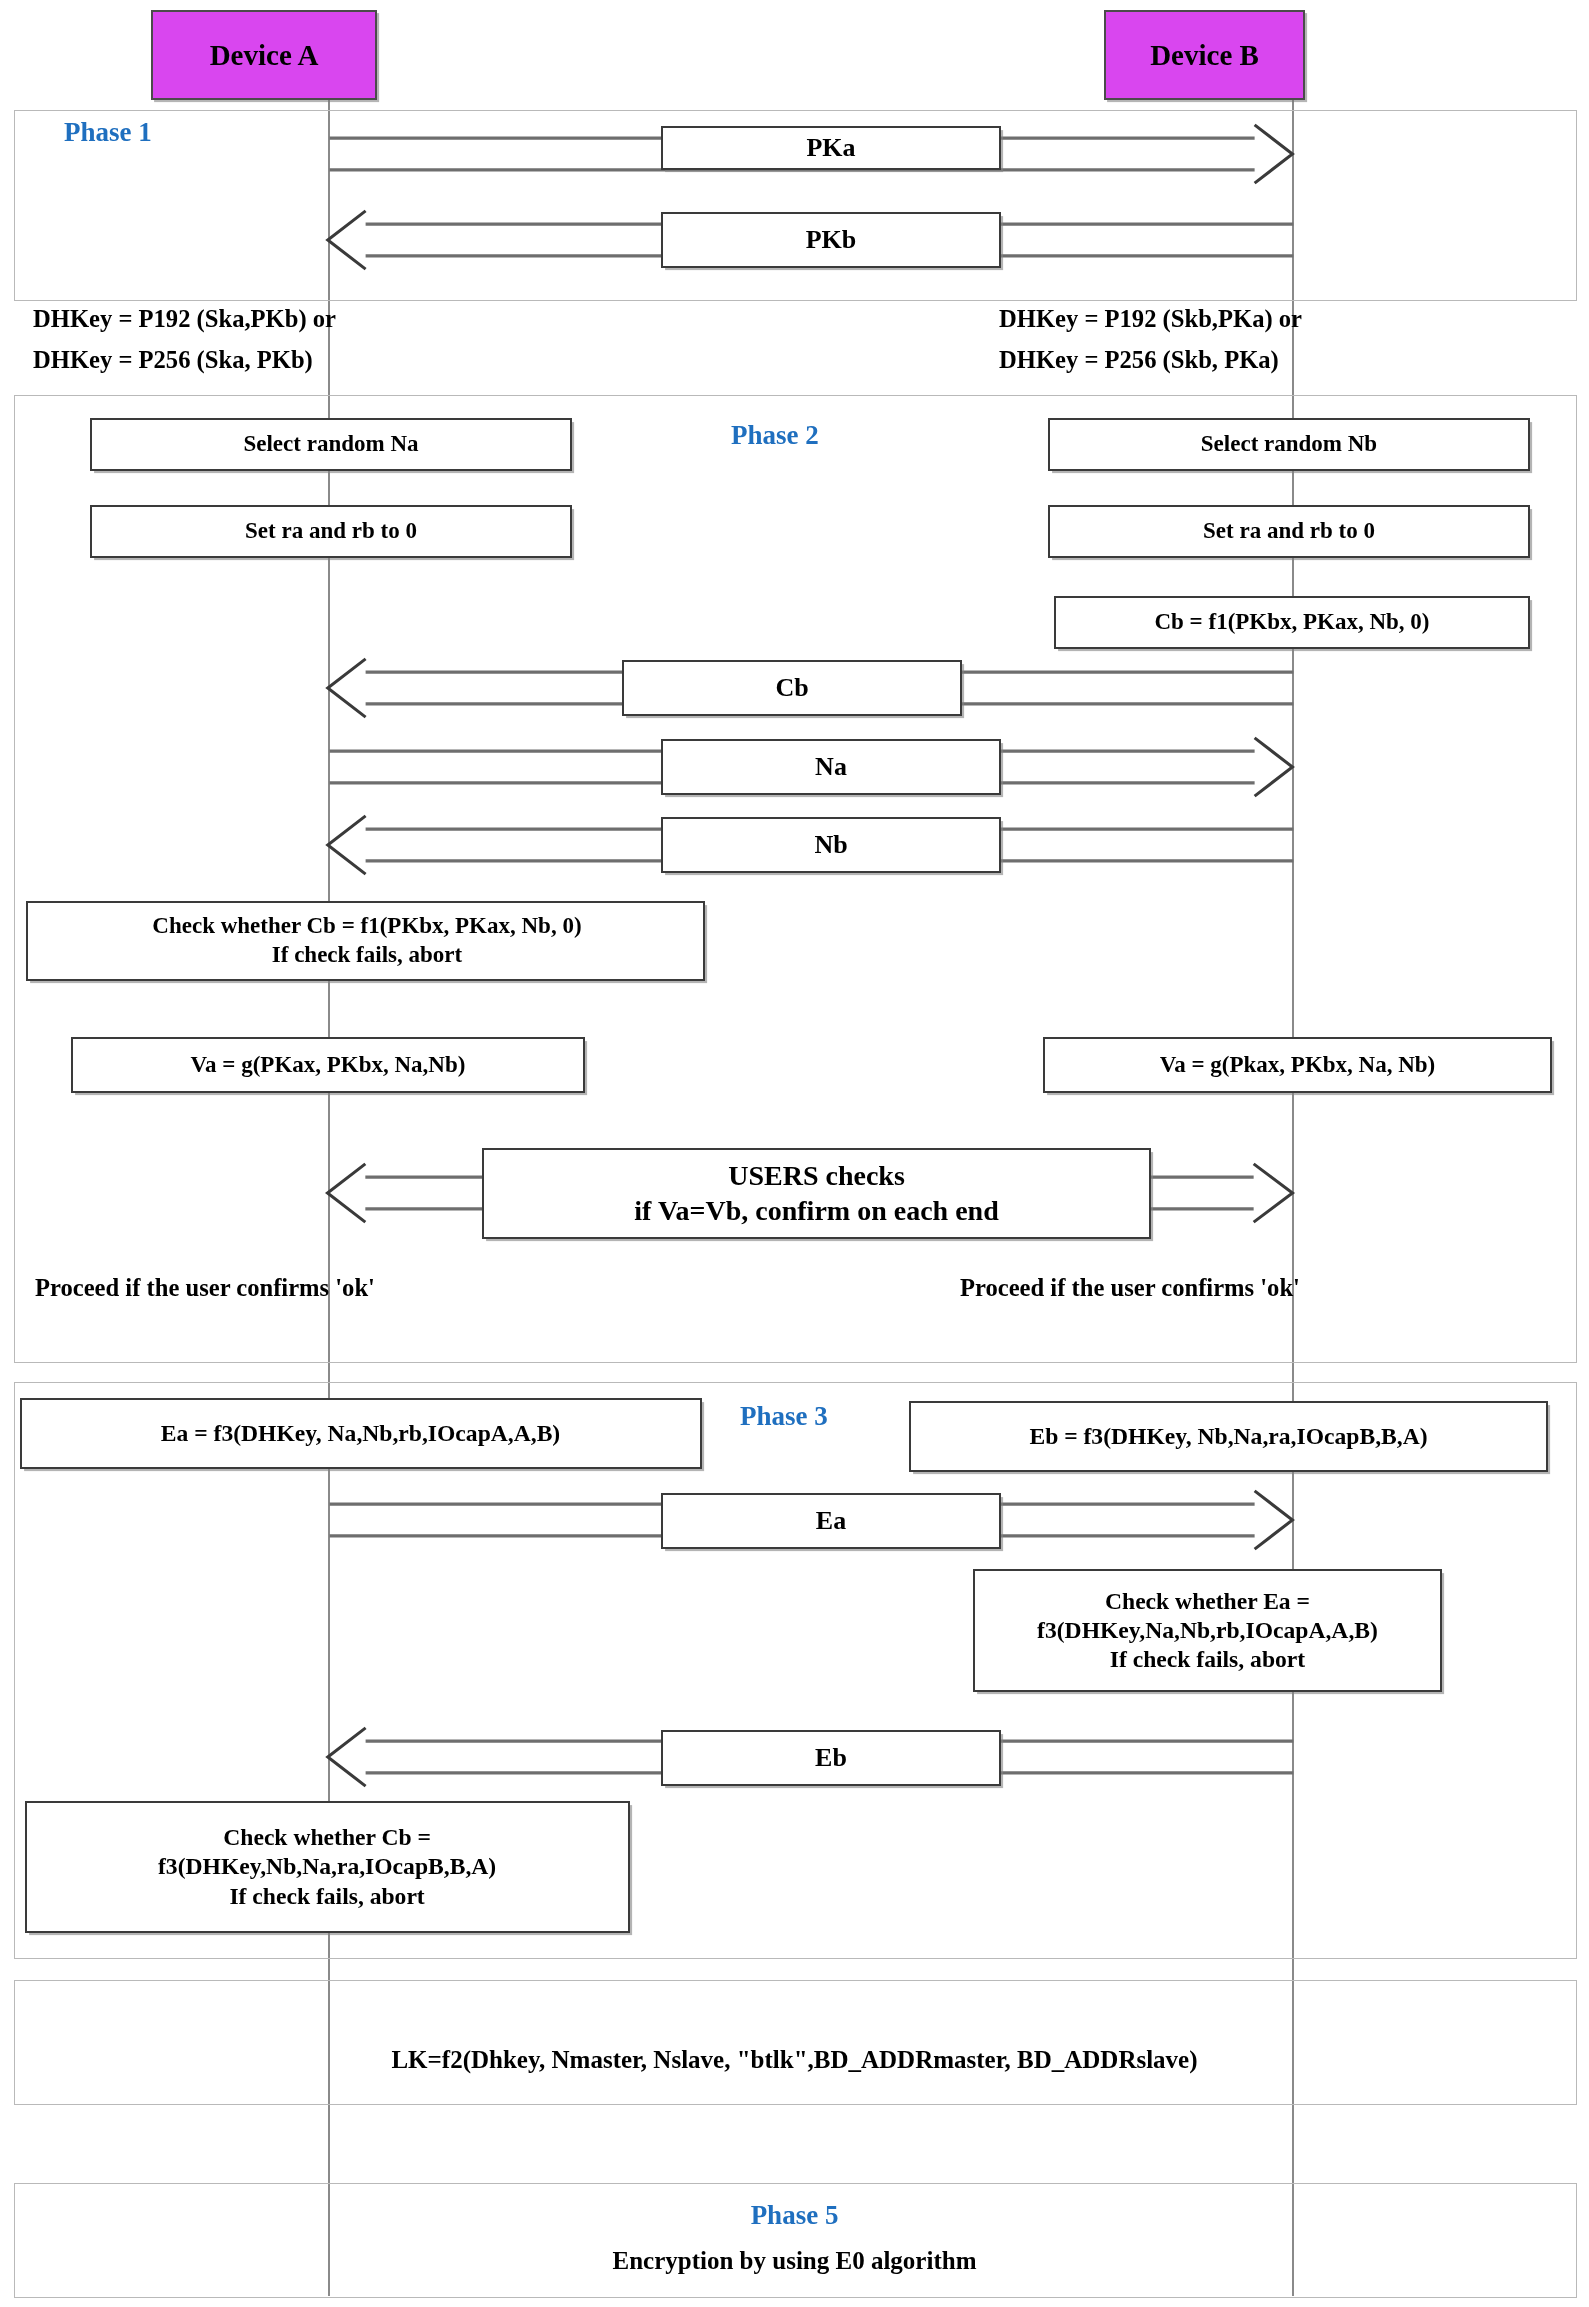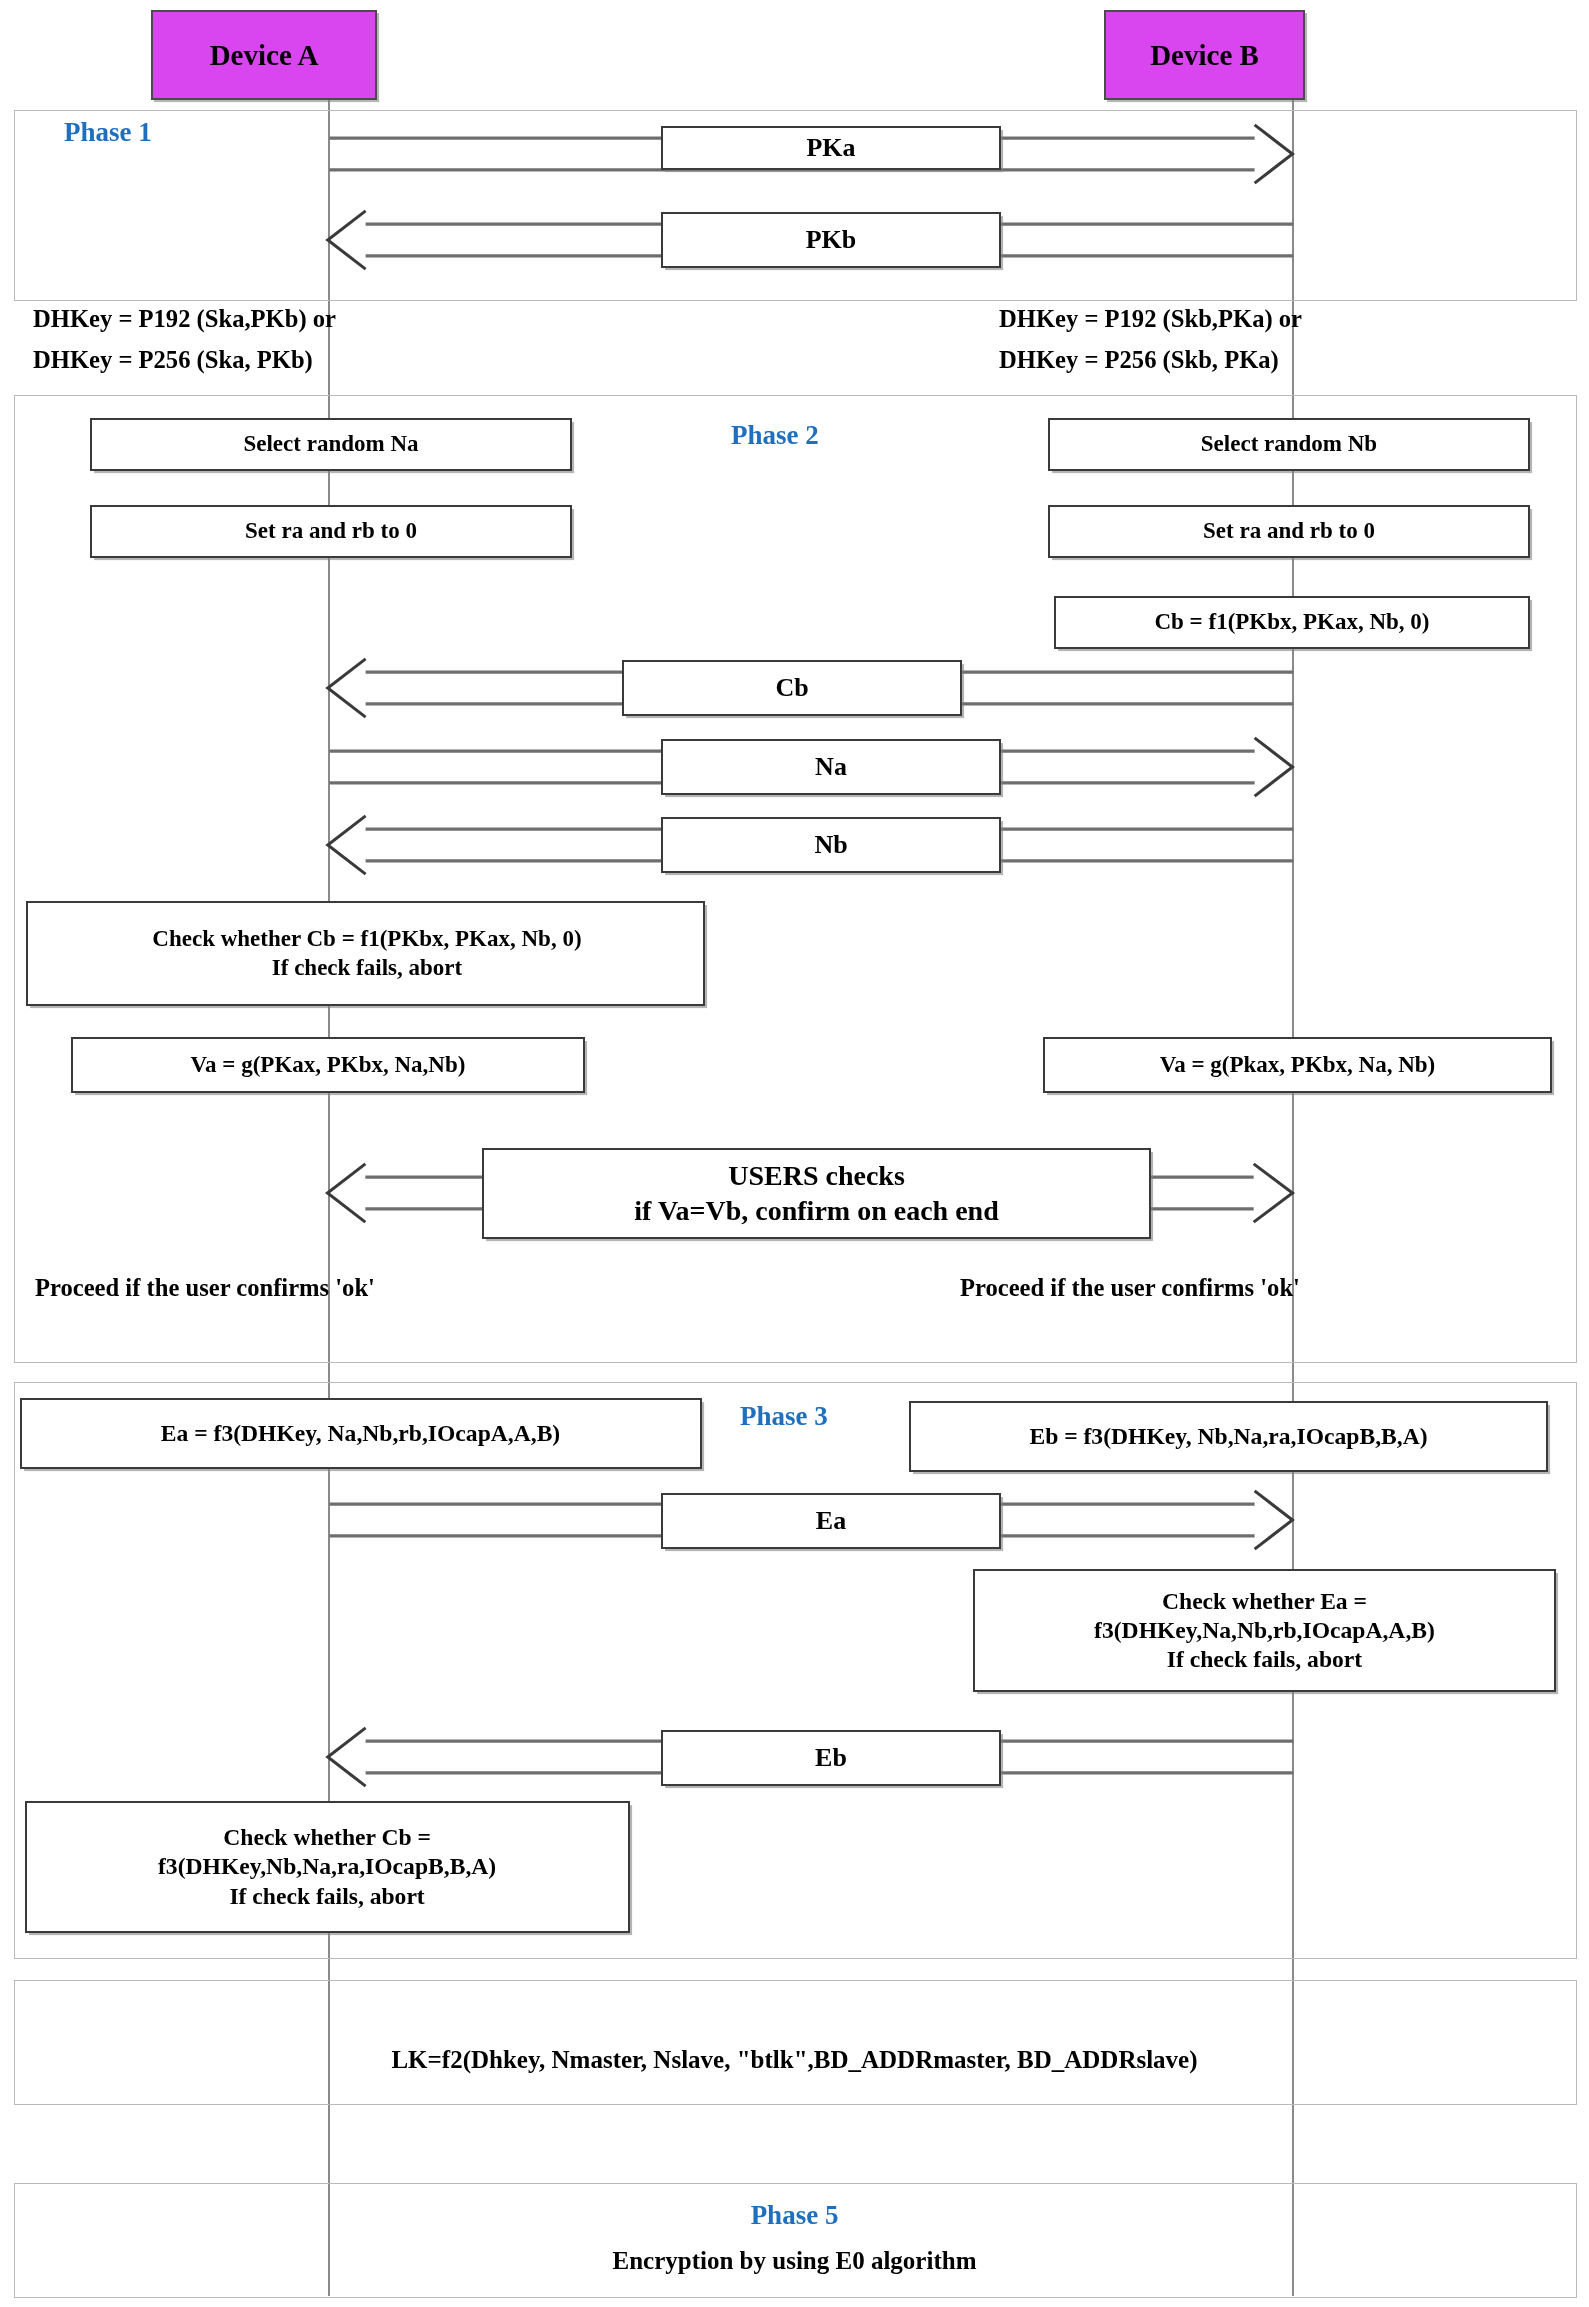--- a/index.html
+++ b/index.html
@@ -158,21 +158,21 @@
     <svg width="972" height="46" viewBox="0 0 1895 90">
       <line class="bar-line" x1="80" y1="14" x2="1895" y2="14"></line>
       <line class="bar-line" x1="80" y1="76" x2="1895" y2="76"></line>
       <polyline class="bar-head" points="80,-12 6,45 80,102"></polyline>
     </svg>
   </div>
   <div class="msgbox" style="left:661px;top:817px;width:340px;height:56px;">
     <span>Nb</span>
   </div>
 
-  <div class="nbox" style="left:26px;top:901px;width:679px;height:105px;flex-direction:column;padding-left:8px;">
+  <div class="nbox" style="left:26px;top:901px;width:679px;height:80px;flex-direction:column;padding-left:8px;">
     <span>Check whether Cb = f1(PKbx, PKax, Nb, 0)</span>
     <span>If check fails, abort</span>
   </div>
 
   <div class="nbox" style="left:71px;top:1037px;width:514px;height:56px;">
     <span>Va = g(PKax, PKbx, Na,Nb)</span>
   </div>
   <div class="nbox" style="left:1043px;top:1037px;width:509px;height:56px;">
     <span>Va = g(Pkax, PKbx, Na, Nb)</span>
   </div>
@@ -207,21 +207,21 @@
     <svg width="969" height="46" viewBox="0 0 1890 90">
       <line class="bar-line" x1="0" y1="14" x2="1810" y2="14"></line>
       <line class="bar-line" x1="0" y1="76" x2="1810" y2="76"></line>
       <polyline class="bar-head" points="1810,-12 1884,45 1810,102"></polyline>
     </svg>
   </div>
   <div class="msgbox" style="left:661px;top:1493px;width:340px;height:56px;">
     <span>Ea</span>
   </div>
 
-  <div class="nbox" style="left:973px;top:1569px;width:583px;height:123px;flex-direction:column;font-size:23.6px;">
+  <div class="nbox" style="left:973px;top:1569px;width:469px;height:123px;flex-direction:column;font-size:23.6px;">
     <span>Check whether Ea =</span>
     <span>f3(DHKey,Na,Nb,rb,IOcapA,A,B)</span>
     <span>If check fails, abort</span>
   </div>
 
   <div class="barrow" style="left:323px;top:1734px;width:972px;height:46px;">
     <svg width="972" height="46" viewBox="0 0 1895 90">
       <line class="bar-line" x1="80" y1="14" x2="1895" y2="14"></line>
       <line class="bar-line" x1="80" y1="76" x2="1895" y2="76"></line>
       <polyline class="bar-head" points="80,-12 6,45 80,102"></polyline>

